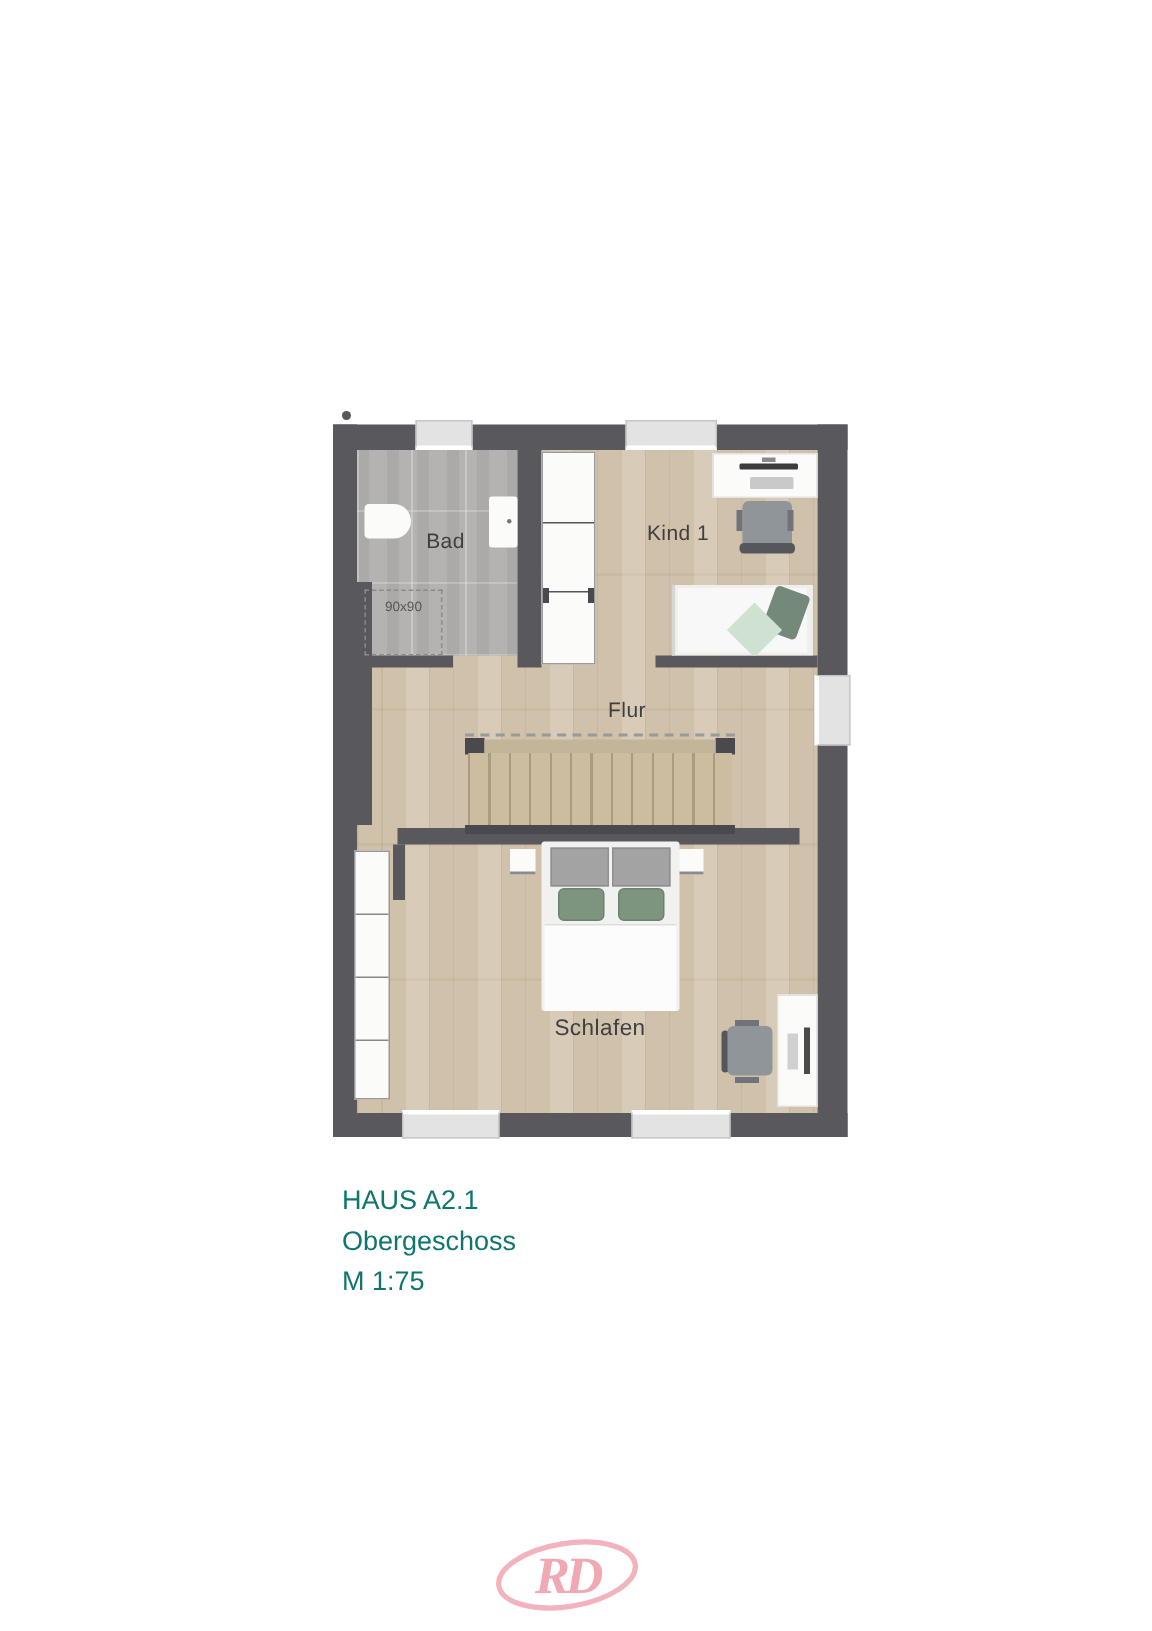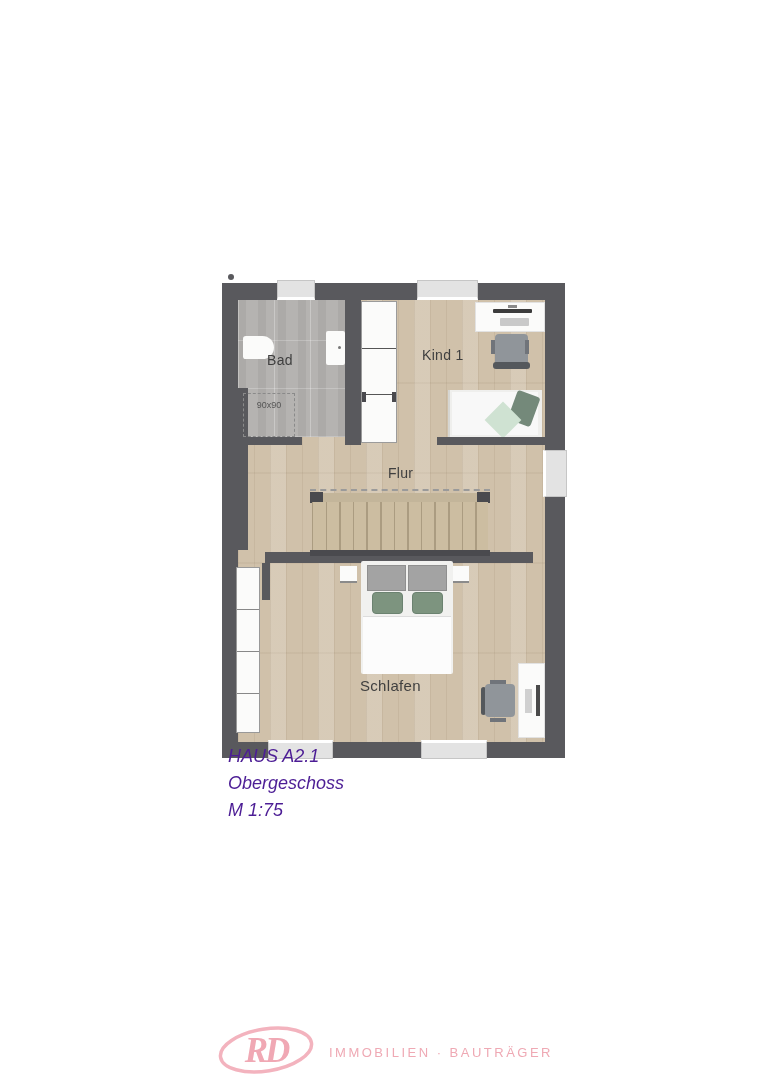--- a/index.html
+++ b/index.html
@@ -26,38 +26,38 @@
       repeating-linear-gradient(90deg, rgba(255,255,255,.28) 0 1px, transparent 1px 36px),
       repeating-linear-gradient(0deg, rgba(255,255,255,.22) 0 1px, transparent 1px 48px),
       repeating-linear-gradient(90deg, rgba(0,0,0,.05) 0 8px, transparent 8px 20px);
   }
   .win{position:absolute;background:#e3e3e3;border:1px solid #c6c6c6;box-sizing:border-box;}
   .win.top{border-bottom:3px solid #ffffff;}
   .win.bottom{border-top:3px solid #ffffff;}
   .win.right{border-left:3px solid #ffffff;}
   .white-f{position:absolute;background:#fbfbfa;box-sizing:border-box;}
   .room-label{
-    position:absolute;color:#3f3f3f;font-size:14px;
+    position:absolute;color:#3f3f3f;font-size:14px;text-align:center;
     letter-spacing:.3px;
   }
   .small-label{font-size:9px;color:#555;}
   .post{position:absolute;background:#4a4a4e;}
   .grayseat{position:absolute;background:#90959a;border-radius:4px;}
   .chairback{position:absolute;background:#54585c;border-radius:3px;}
   .armrest{position:absolute;background:#70747a;}
   
   #stairs-treads{
     position:absolute;
     background-color:#ccbda1;
     background-image:repeating-linear-gradient(90deg,#ab9c81 0 1.5px, transparent 1.5px 13.6px);
   }
   
   #title-block{
-    position:absolute;left:228px;top:743px;color:#4c1d95;
-    font-size:18px;line-height:27px;font-style:italic;
+    position:absolute;left:228px;top:787px;color:#0f766e;
+    font-size:18px;line-height:27px;
   }
   
   #brand{
     position:absolute;left:0;top:1020px;width:768px;
     display:flex;justify-content:center;align-items:center;gap:12px;
   }
   #brand-name{
     font-size:41px;color:#d6d6d6;letter-spacing:8px;line-height:1;
   }
   #brand-tagline{
@@ -170,15 +170,14 @@
   <div>Obergeschoss</div>
   <div>M 1:75</div>
 </div>
 
 <div id="brand">
   <svg width="102" height="60" viewBox="0 0 102 60">
     <ellipse cx="51" cy="30" rx="46" ry="21" fill="none" stroke="#f3b3be" stroke-width="3.5" transform="rotate(-9 51 30)"></ellipse>
     <text x="51" y="42" text-anchor="middle" font-family="Liberation Serif, serif" font-style="italic" font-weight="bold" font-size="35" letter-spacing="-3" fill="#f0a8b4">RD</text>
   </svg>
   <div>
-    <div id="brand-tagline">IMMOBILIEN · BAUTRÄGER</div>
   </div>
 </div>
 
 </body></html>

